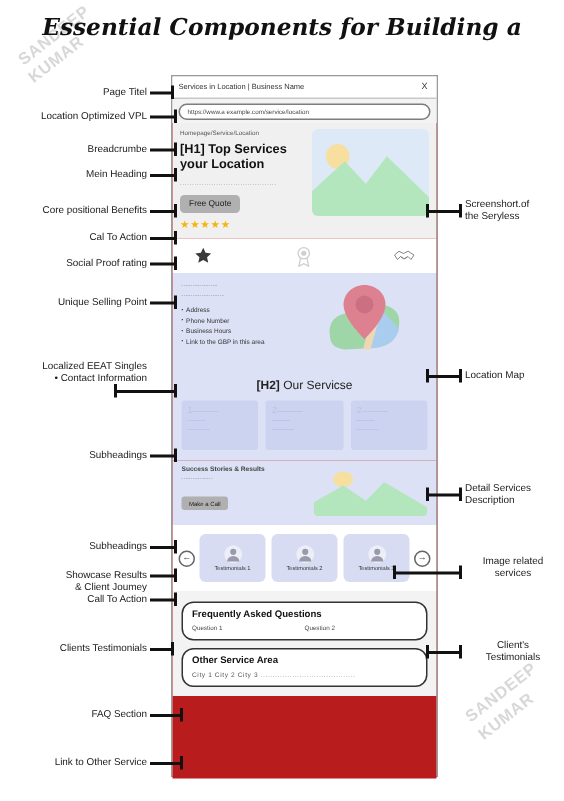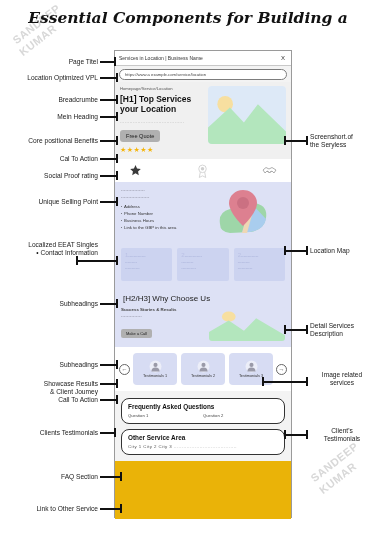--- a/index.html
+++ b/index.html
@@ -50,21 +50,21 @@
   .tabbar .x { font-size: 6px; color: #333; padding-right: 2px; }
 
   .urlrow { padding: 3px 4px 2px 4px; background: #f3f3f3; }
   .urlbar {
     height: 11px; border: 1px solid #7d7d7d; border-radius: 6px;
     background: #fff; display: flex; align-items: center;
     padding: 0 5px; font-size: 4.2px; color: #444;
   }
 
   
-  .page { background: #eab308; height: 437px; overflow: hidden; }
+  .page { background: #b91c1c; height: 437px; overflow: hidden; }
 
   
   .hero { background: #f0f0f0; padding: 4px 5px 5px 5px; display: flex; gap: 4px; }
   .hero-left { width: 84px; }
   .crumb { font-size: 4.2px; color: #555; margin-bottom: 3px; }
   .h1 { font-size: 8.5px; font-weight: bold; color: #111; line-height: 10px; }
   .dots {
     margin-top: 5px; font-size: 4px; color: #999; letter-spacing: .5px;
     white-space: nowrap; overflow: hidden;
   }
@@ -245,41 +245,43 @@
             <path d="M8 36 Q6 24 18 21 L42 15 Q56 17 54 30 Q52 42 38 44 L18 45 Q8 44 8 36 Z" fill="#9ed6a8"></path>
             <path d="M40 16 L54 31 Q52 42 38 44 L30 44 Z" fill="#a9cdee"></path>
             <path d="M38 15 L30 45 L35 45 L43 16 Z" fill="#efd7b4"></path>
             <path d="M31 2 C23 2 17 8 17 15 C17 25 31 38 31 38 C31 38 45 25 45 15 C45 8 39 2 31 2 Z" fill="#dd8090"></path>
             <circle cx="31" cy="15" r="6" fill="#cb7082"></circle>
           </svg>
         </div>
       </div>
 
       <div class="svc">
+        <div class="h2">
+          <b>[H2]</b><span> Our Servicse</span>
+        </div>
         <div class="cards">
           <div class="card">
             <span class="num">1</span><span>-------------</span>
             <div>---------</div>
             <div>-----------</div>
           </div>
           <div class="card">
             <span class="num">2</span><span>-------------</span>
             <div>---------</div>
             <div>-----------</div>
           </div>
           <div class="card">
             <span class="num">2</span><span>-------------</span>
             <div>---------</div>
             <div>-----------</div>
           </div>
         </div>
       </div>
 
       <div class="why">
-        <div class="h2" style="text-align:left; padding:3px 0 4px 2px;">[H2/H3] Why Choose Us</div>
         <div class="why-row">
           <div class="why-left">
             <div class="sub-lbl">Success Stories &amp; Results</div>
             <div class="line-dash" style="margin-top:2px;">--------------</div>
             <div class="mini-btn">Make a Call</div>
           </div>
           <div class="why-right">
             <div class="img-ph2">
               <svg viewBox="0 0 100 60" width="100%" height="100%" preserveAspectRatio="none">
                 <rect x="0" y="0" width="100" height="60" fill="#dde1f5"></rect>

